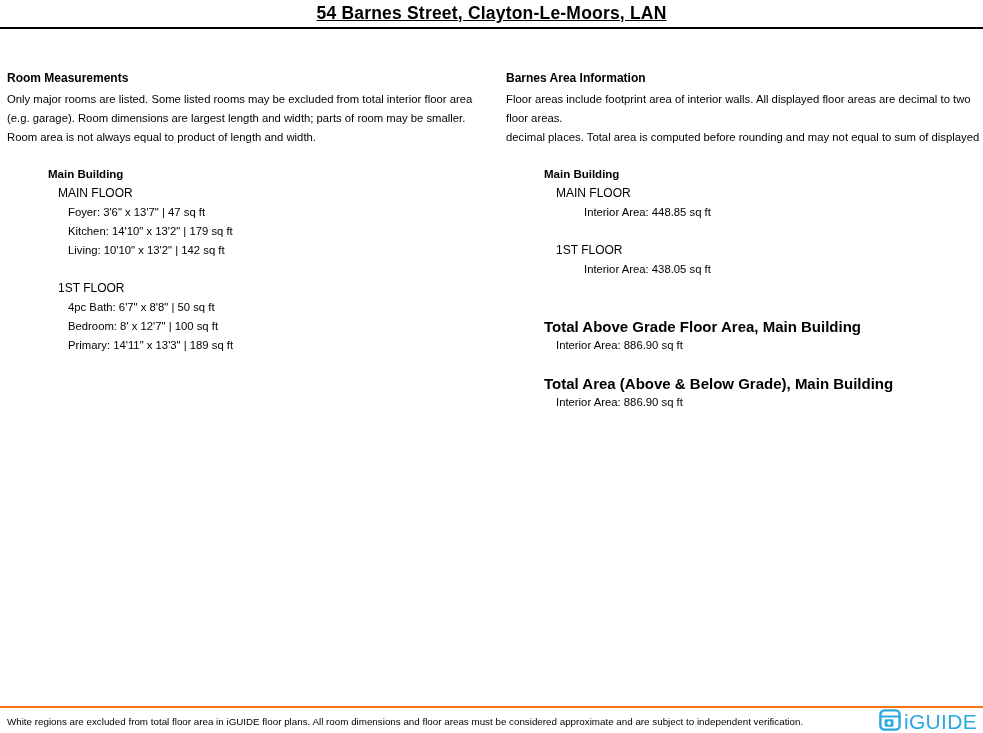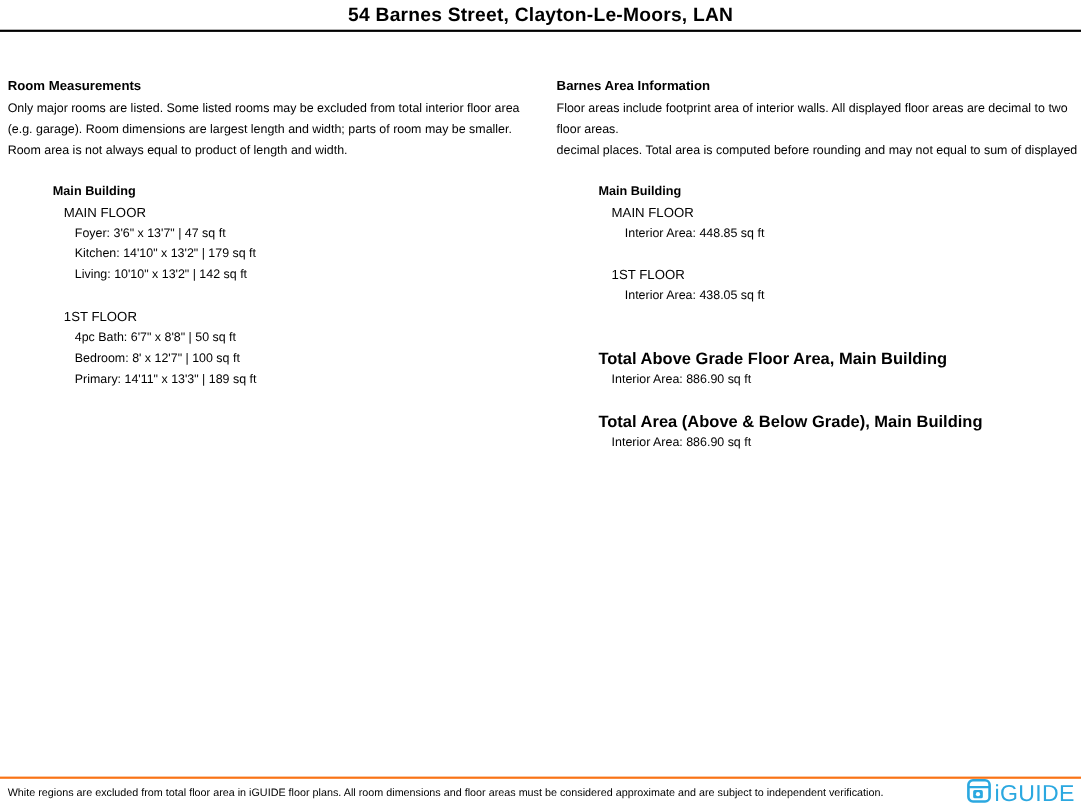--- a/index.html
+++ b/index.html
@@ -4,20 +4,21 @@
 <style>
   * { margin: 0; padding: 0; box-sizing: border-box; }
   html, body { background: #ffffff; }
   body { font-family: "Liberation Sans", "DejaVu Sans", sans-serif; color: #000; }
   .page {
     position: relative;
     width: 983px;
     height: 733px;
     background: #fff;
     overflow: hidden;
+    text-decoration: underline;
   }
   
   .hdr { text-align: center; }
   .hdr-title {
     padding-top: 3px;
     font-size: 17.5px;
     font-weight: bold;
     letter-spacing: 0.2px;
   }
   .hdr-rule {
@@ -60,21 +61,21 @@
     line-height: 19px;
     margin-left: 51px;
   }
   .col-right .floor-name { margin-left: 50px; }
   .room-line, .area-line {
     font-size: 11.3px;
     line-height: 19px;
     margin-left: 61px;
     white-space: nowrap;
   }
-  .col-right .area-line { margin-left: 62px; }
+  .col-right .area-line { margin-left: 78px; }
   .gap-1 { margin-top: 19px; }
   .gap-2 { margin-top: 38px; }
   .total-label {
     font-size: 15px;
     font-weight: bold;
     line-height: 19px;
     margin-left: 38px;
     white-space: nowrap;
   }
   .total-area {

